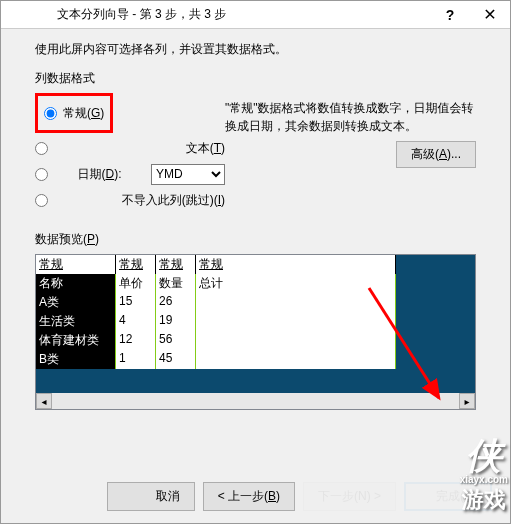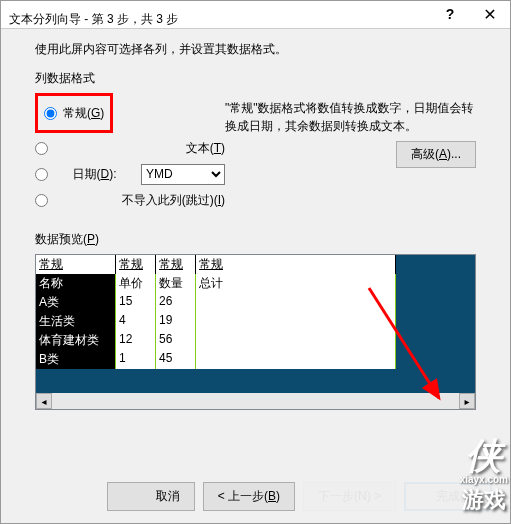--- a/index.html
+++ b/index.html
@@ -1,30 +1,30 @@
 <!DOCTYPE html>
 <html><head>
 <meta charset="utf-8">
 <style>
   * { box-sizing: border-box; margin: 0; padding: 0; }
   body { font-family: "Microsoft YaHei", SimSun, sans-serif; font-size: 12px; background: #f0f0f0; color: #000; }
   .window { width: 511px; height: 524px; background: #f0f0f0; border: 1px solid #999; position: relative; }
-  .titlebar { height: 28px; background: #fff; display: flex; align-items: flex-end; border-bottom: 1px solid #ccc; }
+  .titlebar { height: 28px; background: #fff; display: flex; align-items: center; border-bottom: 1px solid #ccc; padding-left: 48px; }
   .title { flex: 1; padding-left: 8px; font-size: 12px; }
   .titlebtn { width: 40px; height: 28px; display: flex; align-items: center; justify-content: center; font-size: 14px; }
   .titlebtn.help { font-weight: bold; }
   .titlebtn.close { font-size: 16px; }
   .content { padding: 12px 34px; }
   .instr { margin-bottom: 12px; }
   .section-label { margin-bottom: 6px; }
   .radio-area { display: flex; }
   .radio-col { width: 190px; }
   .radio-row { height: 26px; display: flex; align-items: center; justify-content: space-between; }
   .radio-row input[type=radio] { margin-right: 6px; }
-  .select-date { margin-left: 6px; height: 21px; width: 84px; font-size: 12px; background: #fff; border: 1px solid #7a7a7a; }
+  .select-date { margin-left: 6px; height: 21px; width: 74px; font-size: 12px; background: #fff; border: 1px solid #7a7a7a; }
   .highlight { border: 3px solid #f00; padding: 4px 6px; display: inline-block; margin-bottom: 2px; }
   .desc-col { flex: 1; padding-top: 6px; line-height: 1.5; }
   .adv-row { text-align: right; margin-top: 6px; }
   .btn { background: #e1e1e1; border: 1px solid #adadad; padding: 4px 14px; font-size: 12px; font-family: inherit; cursor: pointer; }
   .target-row { display: flex; align-items: center; margin-top: 18px; }
   .target-row label { margin-right: 6px; }
   .target-input { flex: 1; height: 22px; border: 1px solid #7a7a7a; background: #fff; padding: 0 4px; font-size: 12px; font-family: inherit; }
   .picker { width: 22px; height: 22px; margin-left: 4px; display: flex; align-items: center; justify-content: center; border: 1px solid #7a7a7a; background: #fff; }
   .picker svg { width: 14px; height: 14px; }
   .preview-label { margin-top: 18px; margin-bottom: 6px; }

